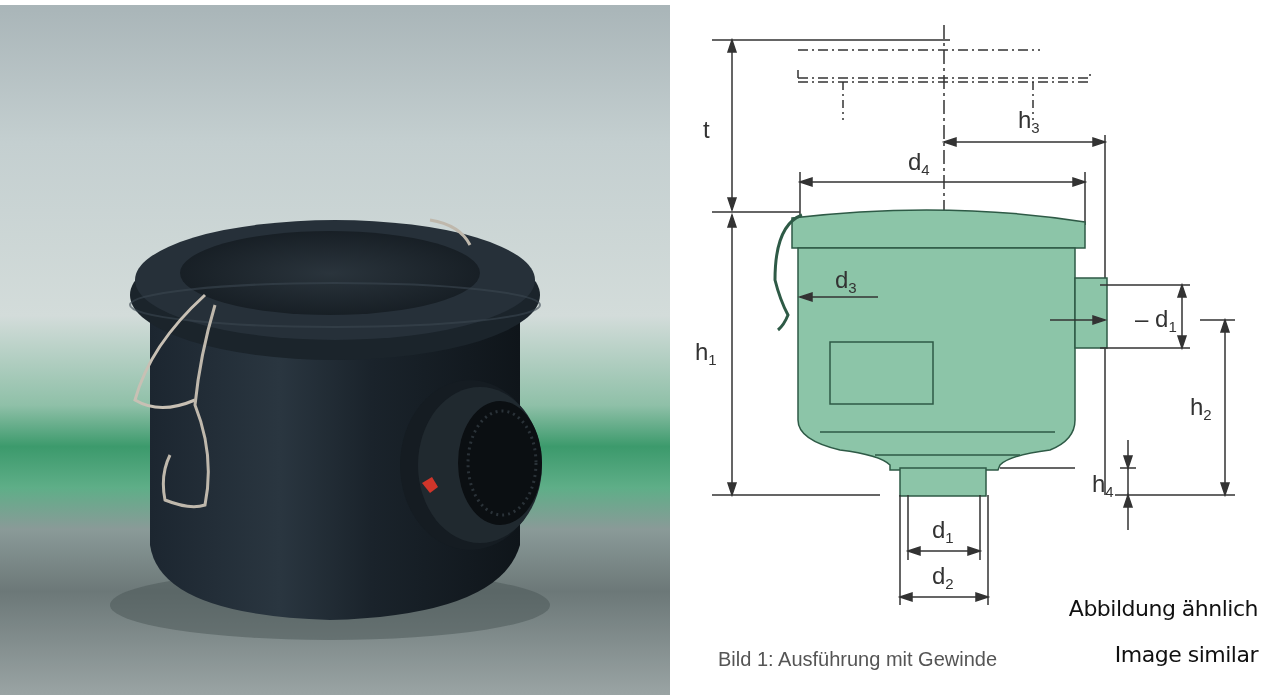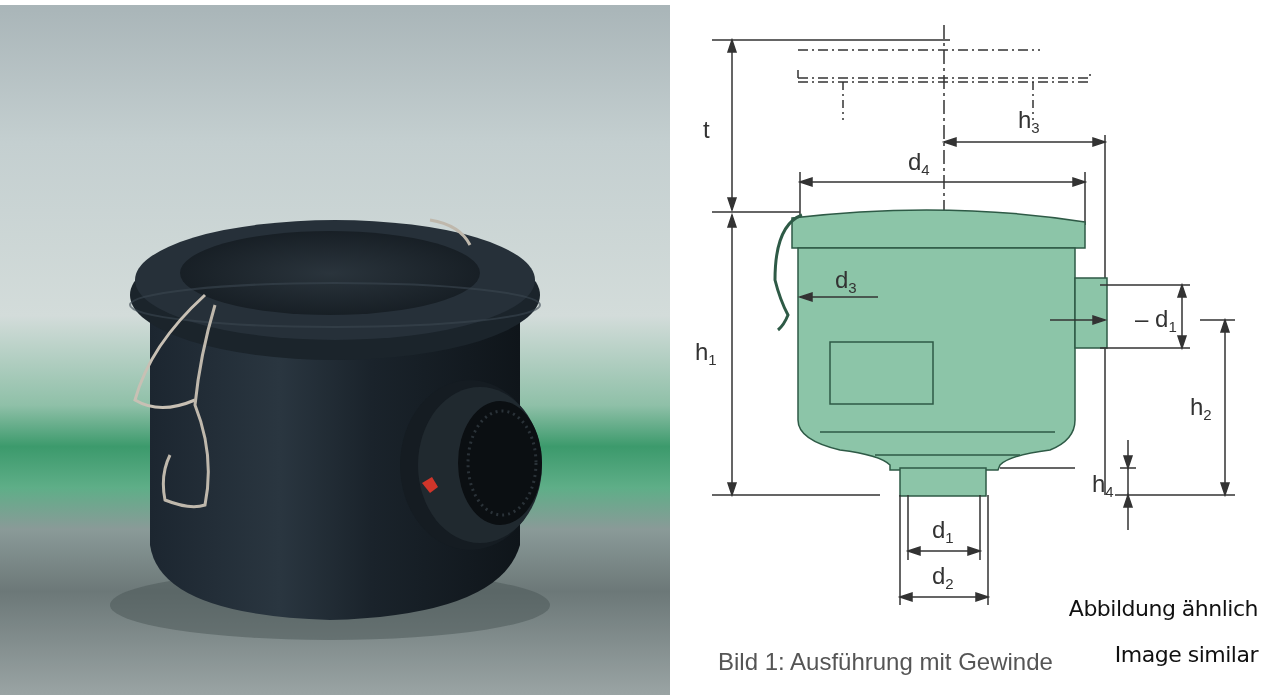--- a/index.html
+++ b/index.html
@@ -4,21 +4,21 @@
 <style>
   html, body { margin:0; padding:0; }
   body { width:1280px; height:695px; position:relative; overflow:hidden; background:#ffffff; font-family:"Liberation Sans", sans-serif; }
   .photo { position:absolute; left:0; top:5px; width:670px; height:690px; overflow:hidden;
     background: linear-gradient(180deg, #a9b5b8 0%, #c4cfd0 20%, #d3dcda 45%, #8fc0a8 58%, #3c9a6c 64%, #5fae88 70%, #8a9a98 76%, #6c7878 85%, #9aa4a4 100%); }
   .photo svg { position:absolute; left:0; top:0; }
   .diagram { position:absolute; left:680px; top:0; width:600px; height:695px; }
   .diagram svg { position:absolute; left:0; top:0; }
   .lbl { position:absolute; font-family:"Liberation Sans", sans-serif; font-size:24px; color:#333; line-height:1; }
   .lbl sub { font-size:15px; vertical-align:-5px; }
-  .caption { position:absolute; left:718px; top:648px; font-size:24px; color:#555; white-space:nowrap; font-family:"Liberation Sans", sans-serif; }
+  .caption { position:absolute; left:718px; top:648px; font-size:20px; color:#555; white-space:nowrap; font-family:"Liberation Sans", sans-serif; }
   .overlay { position:absolute; right:22px; font-family:"DejaVu Sans", sans-serif; font-size:22px; color:#111; white-space:nowrap; letter-spacing:-0.5px; }
 </style>
 </head>
 <body>
 
 <div class="photo">
   <svg width="670" height="690" viewBox="0 0 670 690">
     <defs>
       <linearGradient id="bodyGrad" x1="0" x2="1" y1="0" y2="0">
         <stop offset="0" stop-color="#1c2630"></stop>

